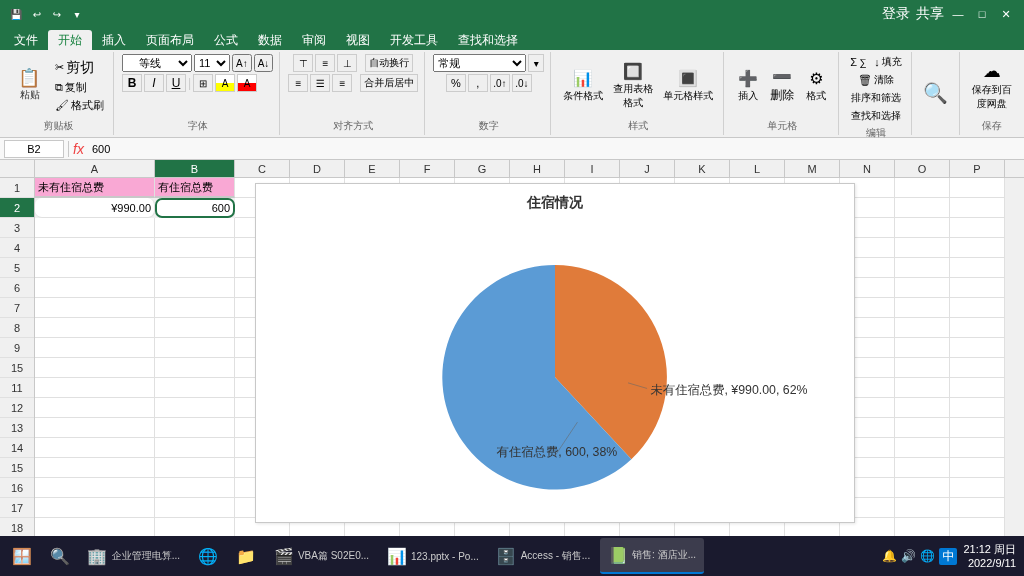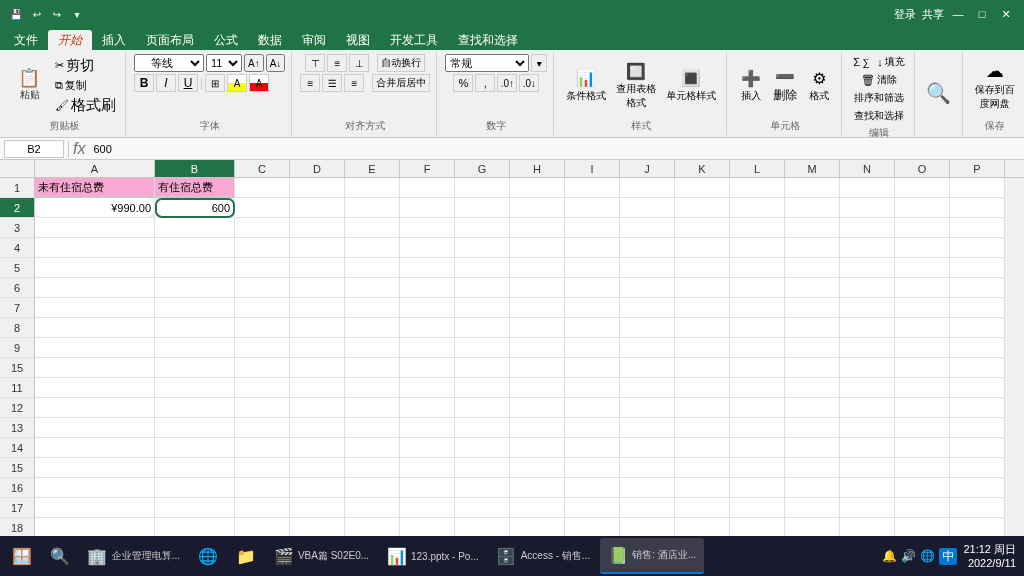--- a/index.html
+++ b/index.html
@@ -37,22 +37,21 @@
       font-size: 12px;
       color: white;
       cursor: pointer;
       border-radius: 3px 3px 0 0;
       height: 20px;
       display: flex;
       align-items: center;
     }
     .ribbon-tab.active {
       background: #f0f0f0;
-      color: #c2410c;
-      font-style: italic;
+      color: #15803d;
     }
 
     
     #ribbon {
       height: 88px;
       background: #f0f0f0;
       border-bottom: 1px solid #c8c8c8;
       display: flex;
       align-items: stretch;
       padding: 2px 4px;
@@ -124,21 +123,21 @@
     #formula-divider { width: 1px; height: 16px; background: #c8c8c8; }
     #formula-input {
       flex: 1;
       height: 18px;
       border: none;
       background: transparent;
       font-size: 11px;
       padding: 0 4px;
       outline: none;
     }
-    .fx-label { font-size: 16px; color: #737373; font-style: italic; }
+    .fx-label { font-size: 14px; color: #ef4444; font-style: italic; }
 
     
     #sheet-area {
       display: flex;
       flex-direction: column;
       flex: 1;
       overflow: hidden;
     }
 
     
@@ -290,21 +289,21 @@
     }
     .taskbar-btn.active { background: rgba(255,255,255,0.15); border-bottom: 2px solid #0078d4; }
     .taskbar-icon { font-size: 16px; }
     .taskbar-label { font-size: 10px; color: #ccc; max-width: 80px; overflow: hidden; white-space: nowrap; text-overflow: ellipsis; }
     .taskbar-spacer { flex: 1; }
     .taskbar-right { display: flex; align-items: center; gap: 6px; padding-right: 4px; }
     .sys-tray { display: flex; align-items: center; gap: 4px; }
     .clock { text-align: right; font-size: 11px; color: white; line-height: 1.3; }
 
     
-    .account-area { display: flex; align-items: center; gap: 6px; font-size: 11px; color: white; }
+    .account-area { display: flex; align-items: center; gap: 6px; font-size: 14px; color: white; }
   </style>
 </head>
 <body>
 
 <div id="titlebar">
   <div class="title-left">
     <div class="qa-icons">
       <div class="qa-icon">💾</div>
       <div class="qa-icon">↩</div>
       <div class="qa-icon">↪</div>
@@ -347,21 +346,21 @@
         <div class="rb-btn-sm">
           <span>✂</span>
           <span style="font-size:14px;">剪切</span>
         </div>
         <div class="rb-btn-sm">
           <span>⧉</span>
           <span style="font-size:11px;">复制</span>
         </div>
         <div class="rb-btn-sm">
           <span>🖌</span>
-          <span style="font-size:15px;">格式刷</span>
+          <span style="font-size:11px;">格式刷</span>
         </div>
       </div>
     </div>
     <div class="ribbon-group-label">剪贴板</div>
   </div>
 
   <div class="ribbon-group">
     <div class="ribbon-group-content" style="flex-direction:column; align-items:flex-start; gap:2px;">
       <div style="display:flex; align-items:center; gap:2px;">
         <select style="font-size:11px; width:70px; height:18px;padding-left:12px;">
@@ -402,21 +401,21 @@
         <span style="width:4px;"></span>
         <button style="font-size:10px; height:18px; padding:0 3px; border:1px solid #ccc;">合并后居中</button>
       </div>
     </div>
     <div class="ribbon-group-label">对齐方式</div>
   </div>
 
   <div class="ribbon-group">
     <div class="ribbon-group-content" style="flex-direction:column; gap:2px;">
       <div style="display:flex; gap:2px;">
-        <select style="font-size:11px; width:84px; height:18px;">
+        <select style="font-size:11px; width:93px; height:18px;">
           <option>常规</option>
         </select>
         <button style="font-size:10px; width:16px; height:18px; border:1px solid #ccc;">▾</button>
       </div>
       <div style="display:flex; gap:2px;">
         <button style="font-size:11px; width:20px; height:18px; border:1px solid #ccc;">%</button>
         <button style="font-size:11px; width:20px; height:18px; border:1px solid #ccc;">,</button>
         <button style="font-size:10px; width:20px; height:18px; border:1px solid #ccc;">.0↑</button>
         <button style="font-size:10px; width:20px; height:18px; border:1px solid #ccc;">.0↓</button>
       </div>
@@ -924,20 +923,35 @@
           <div class="grid-cell col-i"></div>
           <div class="grid-cell col-j"></div>
           <div class="grid-cell col-k"></div>
           <div class="grid-cell col-l"></div>
           <div class="grid-cell col-m"></div>
           <div class="grid-cell col-n"></div>
           <div class="grid-cell col-o"></div>
           <div class="grid-cell col-p"></div>
         </div>
 
+      <div id="chart-container">
+        <div id="chart-title">住宿情况</div>
+        <svg id="pie-svg" viewBox="0 0 400 260">
+
+          <path d="M 200 140 L 200 40 A 100 100 0 0 1 268 213 Z" fill="#e07b3a"></path>
+
+          <path d="M 200 140 L 268 213 A 100 100 0 1 1 200 40 Z" fill="#5b9bd5"></path>
+
+          <text x="148" y="210" font-size="11" fill="#333">有住宿总费, 600, 38%</text>
+          <text x="285" y="155" font-size="11" fill="#333">未有住宿总费, ¥990.00, 62%</text>
+
+          <line x1="220" y1="180" x2="200" y2="210" stroke="#666" stroke-width="0.5"></line>
+          <line x1="265" y1="145" x2="282" y2="150" stroke="#666" stroke-width="0.5"></line>
+        </svg>
+      </div>
     </div>
   </div>
 
 </div>
 
 <div id="taskbar">
   <div class="taskbar-btn">
     <span class="taskbar-icon">🪟</span>
   </div>
   <div class="taskbar-btn">

